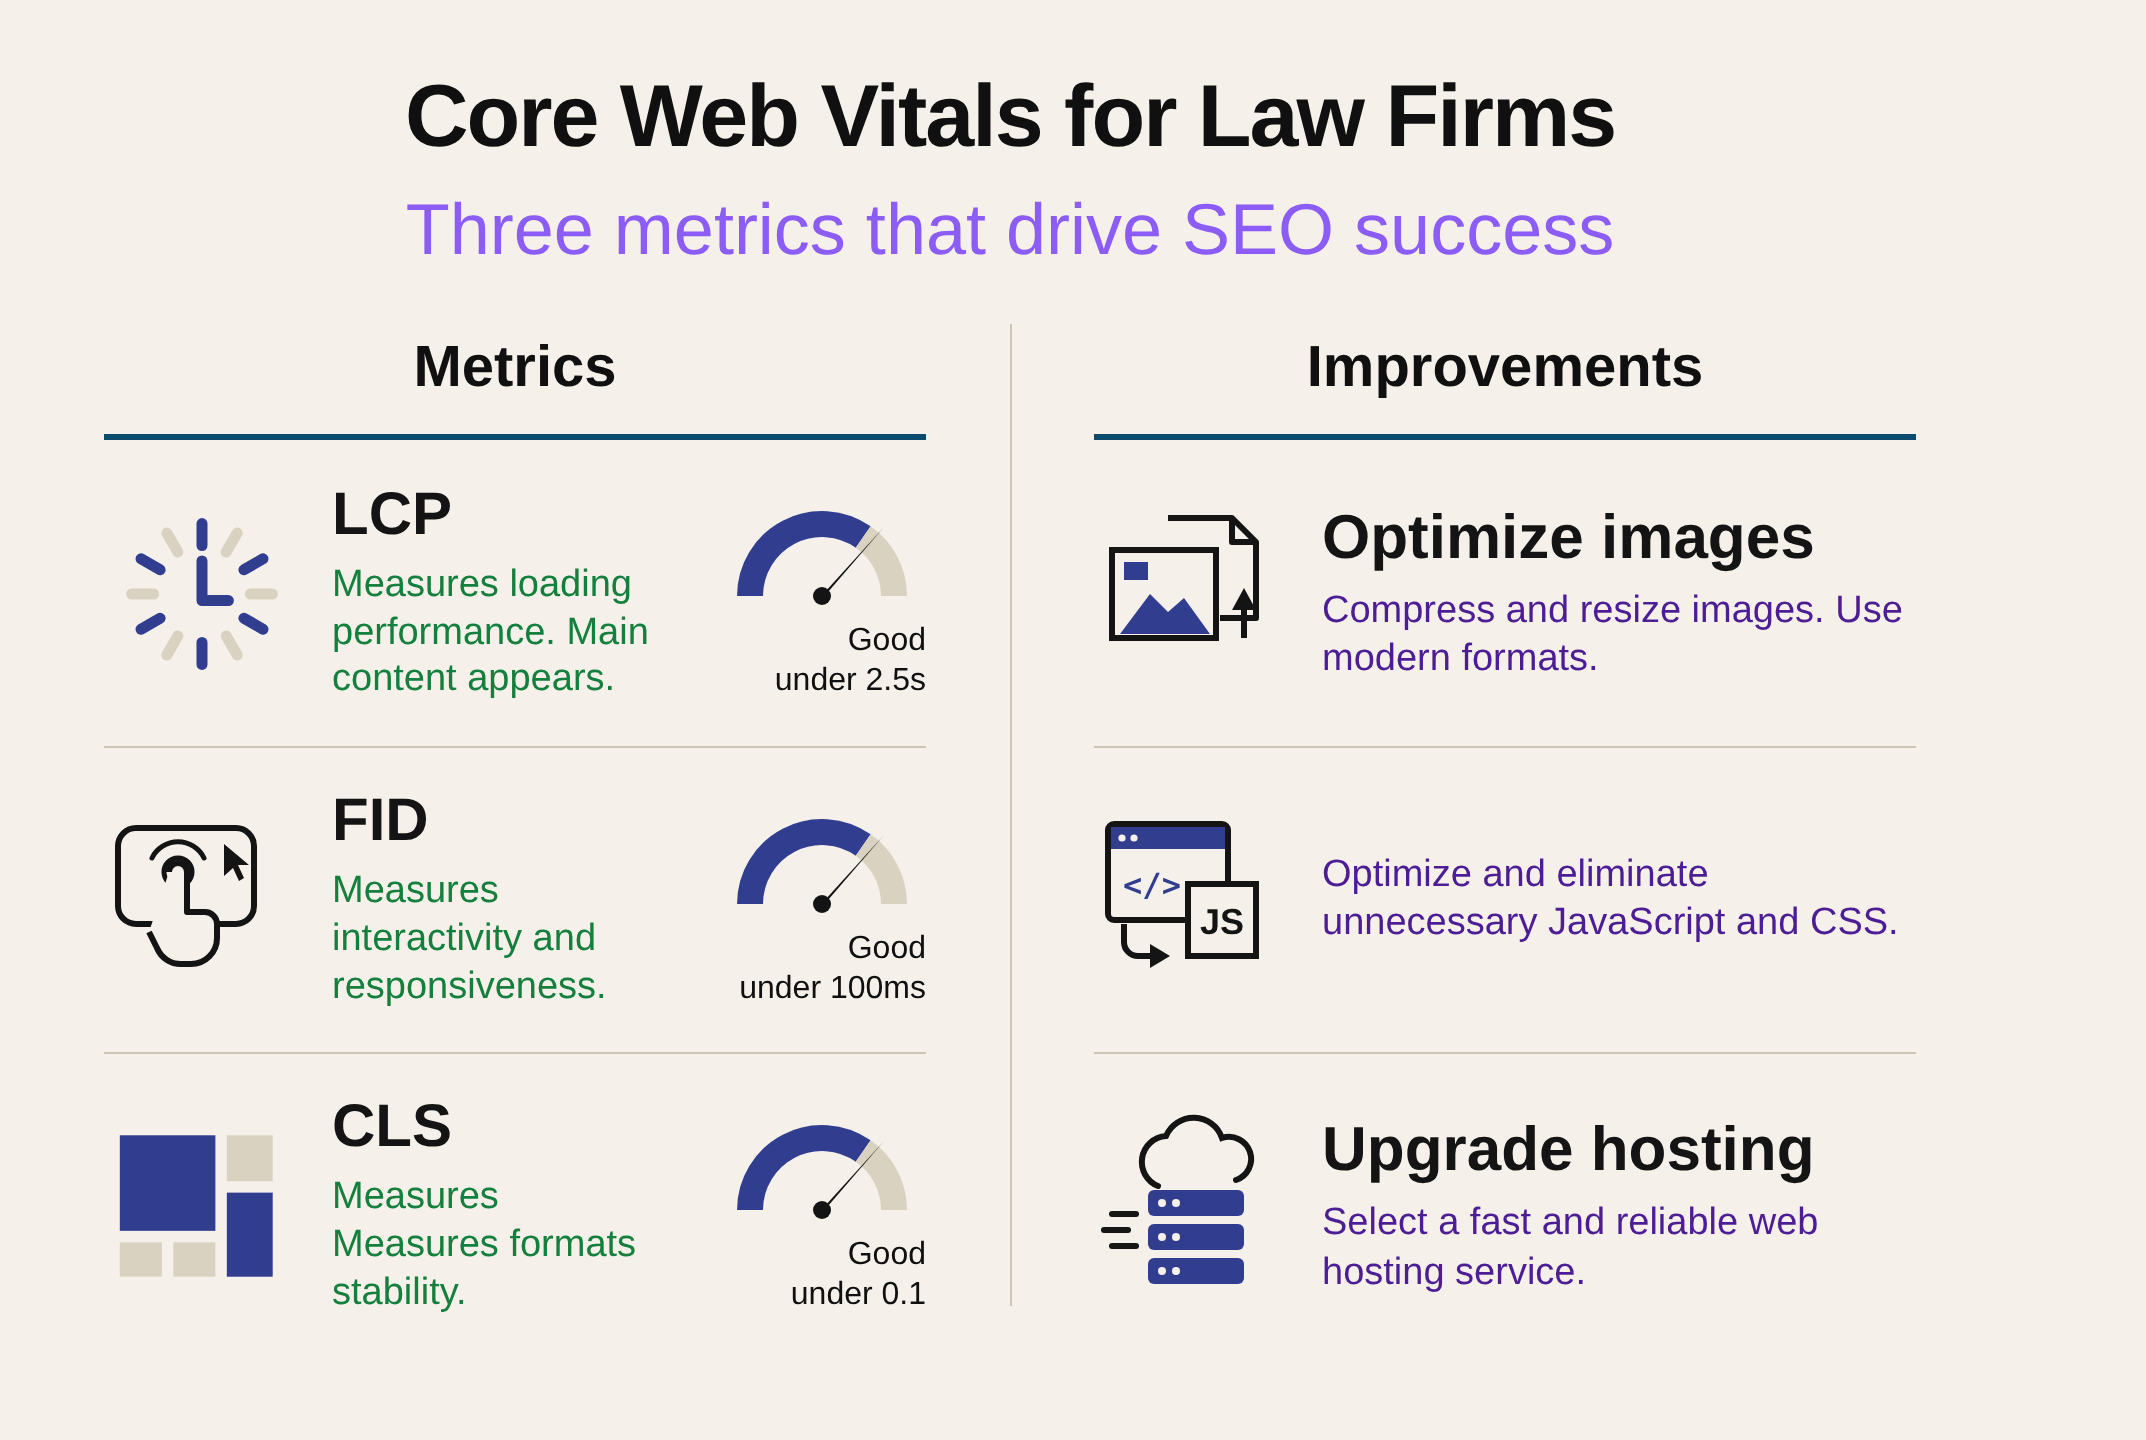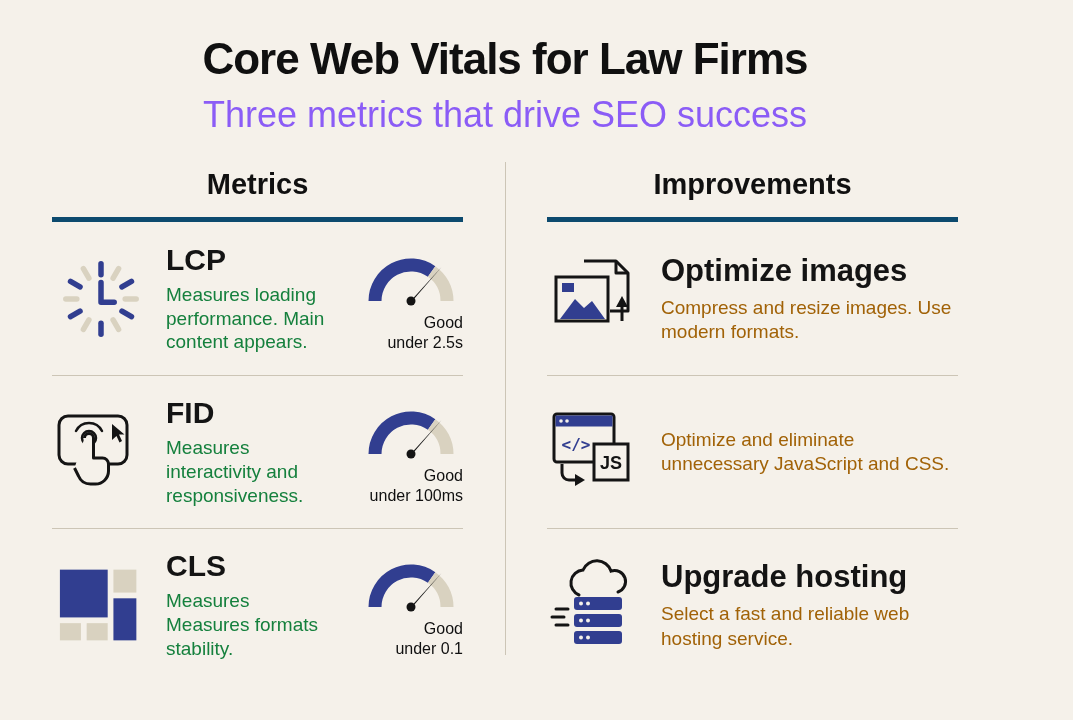--- a/index.html
+++ b/index.html
@@ -32,40 +32,40 @@
     content:""; position:absolute; left:50%; top:4px; bottom:26px;
     width:1px; background:#ccc5b6;
   }
   .col { padding:0 6px; }
   .col-left  { padding-right:42px; }
   .col-right { padding-left:42px; }
 
   .col-header {
     font-size:29px; font-weight:700; text-align:center; color:#101010;
     padding:10px 0 16px 0;
-    border-bottom:5px solid #0c4a6e;
+    border-bottom:3px solid #0c4a6e;
   }
 
   .row {
     display:flex; align-items:center; gap:16px;
     height:153px;
   }
   .row + .row { border-top:1px solid #ccc5b6; }
 
   .icon-box { flex:0 0 98px; display:flex; justify-content:center; align-items:center; }
   .metric-text { flex:1; min-width:0; }
   .metric-abbr { font-size:30px; font-weight:700; margin-bottom:6px; }
   .metric-desc { font-size:19px; line-height:1.26; color:#15803d; max-width:185px; }
 
   .gauge-box { flex:0 0 118px; text-align:right; }
   .gauge-caption { font-size:16px; line-height:1.25; color:#101010; margin-top:2px; }
 
   .imp-text { flex:1; min-width:0; }
   .imp-title { font-size:31px; font-weight:700; margin-bottom:7px; }
-  .imp-desc { font-size:19px; line-height:1.28; color:#a16207; max-width:305px; }
+  .imp-desc { font-size:19px; line-height:1.28; color:#4c1d95; max-width:305px; }
 </style>
 </head>
 <body>
 
 <div class="canvas">
 
   <div class="header">
     <div class="title">Core Web Vitals for Law Firms</div>
     <div class="subtitle">Three metrics that drive SEO success</div>
   </div>

